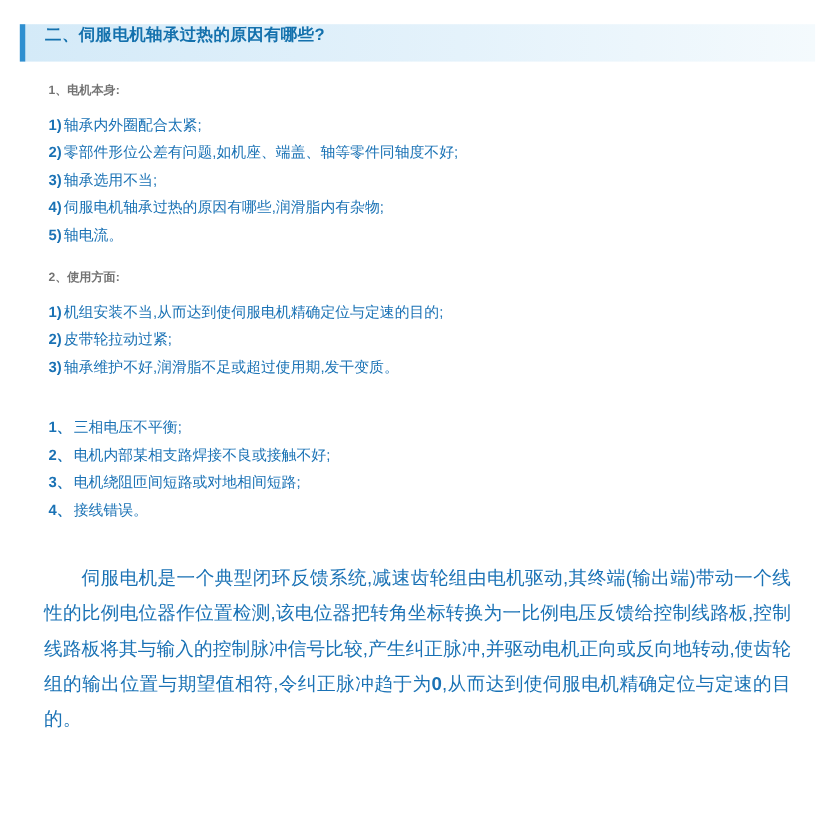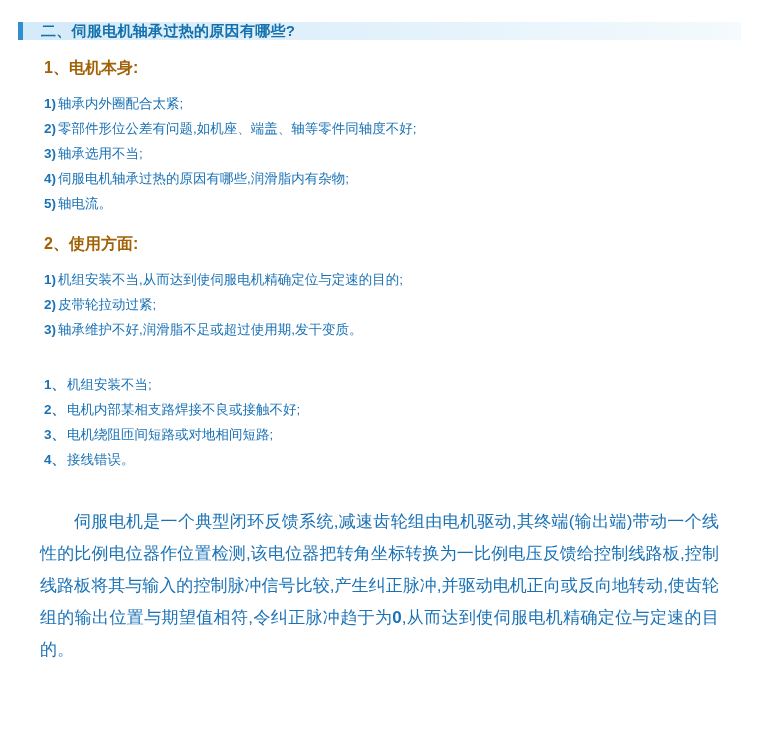--- a/index.html
+++ b/index.html
@@ -19,41 +19,40 @@
     height: 754px;
     position: relative;
     box-sizing: border-box;
     padding: 0 18px;
   }
 
   
   .section-bar {
     background: linear-gradient(to right, #d4eaf8 0%, #e4f2fb 55%, #f4fafd 100%);
     border-left: 5px solid #2f8fd0;
-    height: 18px;
+    height: 34px;
     display: flex;
-    align-items: center;
     padding-left: 18px;
     margin-top: 22px;
   }
   .section-bar .title {
     font-size: 15px;
     font-weight: bold;
     color: #1471ad;
     letter-spacing: 0.3px;
   }
 
   .block {
     padding: 0 22px;
   }
 
   .sub-head {
-    font-size: 16px;
+    font-size: 11px;
     font-weight: bold;
-    color: #a16207;
+    color: #737373;
     margin: 18px 0 12px 4px;
   }
 
   .list {
     margin: 0;
     padding: 0;
     list-style: none;
   }
   .list li {
     font-size: 13.5px;
@@ -138,21 +137,21 @@
     </ul>
   </div>
 
   <div class="spacer-md"></div>
 
   <div class="block">
     <div class="spacer-sm"></div>
     <ul class="list">
       <li>
         <span class="marker">1、</span>
-        <span class="txt">机组安装不当;</span>
+        <span class="txt">三相电压不平衡;</span>
       </li>
       <li>
         <span class="marker">2、</span>
         <span class="txt">电机内部某相支路焊接不良或接触不好;</span>
       </li>
       <li>
         <span class="marker">3、</span>
         <span class="txt">电机绕阻匝间短路或对地相间短路;</span>
       </li>
       <li>

